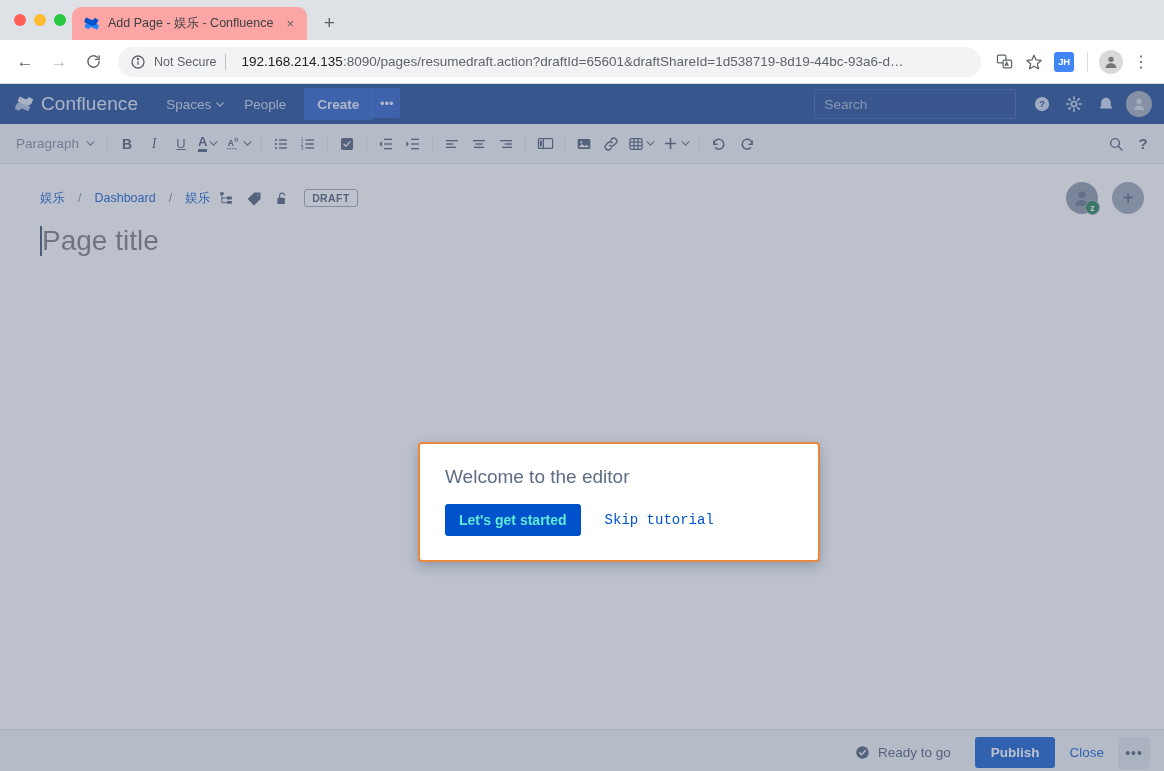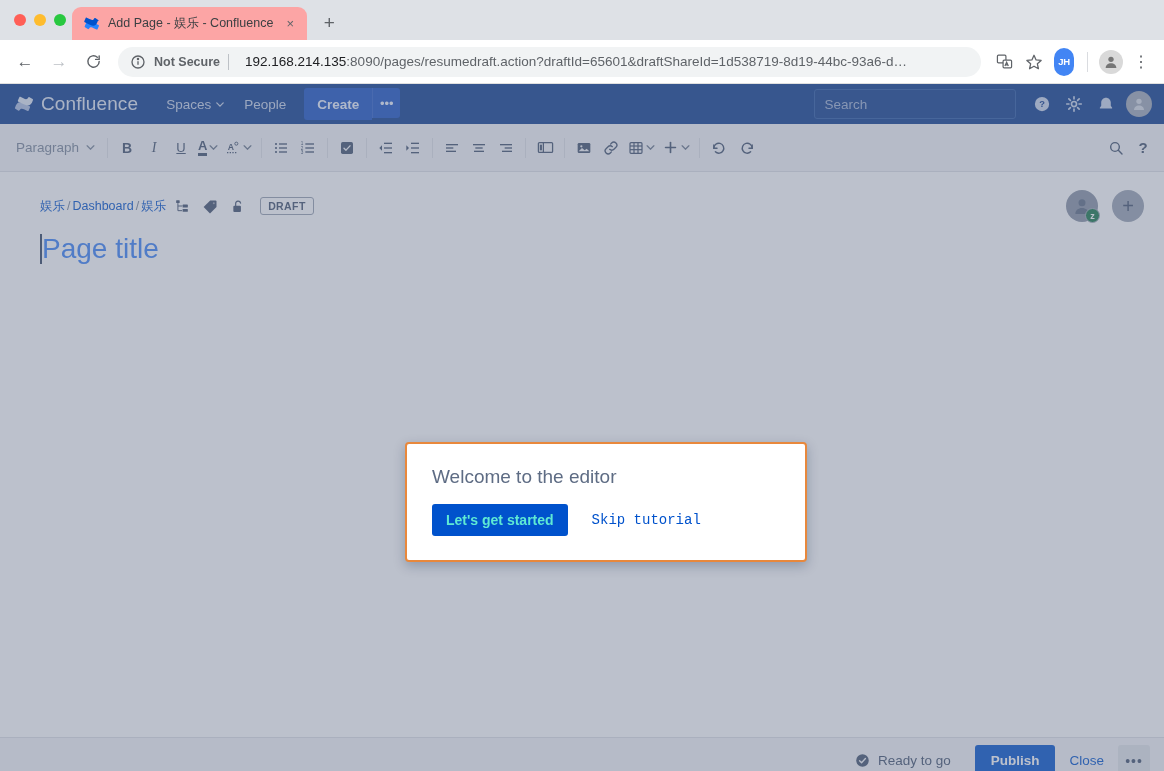--- a/index.html
+++ b/index.html
@@ -55,31 +55,31 @@
     width: 30px; height: 30px; display: flex; align-items: center;
     justify-content: center; border-radius: 50%; color: #5f6368; font-size: 17px;
   }
   .nav-btn.dim { color: #bdc1c6; }
   .omnibox {
     flex: 1; height: 30px; background: #F1F3F4; border-radius: 16px;
     display: flex; align-items: center; padding: 0 10px 0 12px;
     margin: 0 6px; gap: 8px; overflow: hidden;
   }
   .omni-info { width: 16px; height: 16px; flex: none; color: #5f6368; }
-  .omni-notsecure { font-size: 12.5px; color: #5f6368; white-space: nowrap; font-weight: bold; }
+  .omni-notsecure { font-size: 12.5px; color: #5f6368; white-space: nowrap; }
   .omni-sep { width: 1px; height: 16px; background: #bdc1c6; flex: none; }
   .omni-url { font-size: 13.5px; color: #5f6368; white-space: nowrap; overflow: hidden;
               text-overflow: ellipsis; flex: 1; }
   .omni-url b { color: #202124; font-weight: 400; margin-left: 8px; }
   .tb-icon { width: 26px; height: 26px; display: flex; align-items: center;
              justify-content: center; color: #5f6368; flex: none; }
   .ext-badge {
-    width: 20px; height: 28px; background: #4285F4; color: #fff;
+    width: 20px; height: 20px; background: #4285F4; color: #fff;
     font-size: 9.5px; font-weight: bold; display: flex; align-items: center;
-    justify-content: center; border-radius: 10px; letter-spacing: -0.3px;
+    justify-content: center; border-radius: 3px; letter-spacing: -0.3px;
   }
   .tb-divider { width: 1px; height: 20px; background: #dadce0; margin: 0 6px; }
   .profile-av {
     width: 24px; height: 24px; border-radius: 50%; background: #d9d9d9;
     display: flex; align-items: center; justify-content: center; color: #777;
   }
 
   
   .viewport { position: relative; width: 1164px; height: 687px; background: #F4F5F7; }
 
@@ -119,37 +119,37 @@
     width: 32px; height: 32px; display: flex; align-items: center;
     justify-content: center; color: #C8D5EC;
   }
   .cf-avatar-top {
     width: 26px; height: 26px; border-radius: 50%; background: #9EA8B8;
     display: flex; align-items: center; justify-content: center; margin-left: 4px;
   }
 
   
   .ed-toolbar {
-    height: 48px; background: #F4F5F7; border-bottom: 1px solid #DFE1E6;
+    height: 40px; background: #F4F5F7; border-bottom: 1px solid #DFE1E6;
     display: flex; align-items: center; padding: 0 8px; gap: 1px;
   }
   .tool {
     height: 26px; min-width: 26px; display: flex; align-items: center;
     justify-content: center; color: #42526E; border-radius: 3px; padding: 0 3px;
   }
   .tool.para { padding: 0 6px 0 8px; gap: 7px; font-size: 13.5px; color: #7A869A; }
   .tool.withcaret { gap: 2px; }
   .tool-sep { width: 1px; height: 20px; background: #DFE1E6; margin: 0 5px; }
 
   
   .content { position: relative; background: #fff; height: 565px; }
   .crumbrow {
     display: flex; align-items: center; padding: 18px 20px 0 40px; gap: 0;
   }
-  .crumbs { display: flex; align-items: center; font-size: 12.5px; gap: 2px; }
+  .crumbs { display: flex; align-items: center; font-size: 12.5px; gap: 13px; }
   .crumb-link { color: #0052CC; }
   .crumb-sep { color: #7A869A; }
   .crumb-icon {
     width: 24px; height: 24px; display: flex; align-items: center;
     justify-content: center; color: #42526E; margin-left: 4px;
   }
   .draft-badge {
     margin-left: 10px; border: 1px solid #97A0AF; border-radius: 3px;
     font-size: 10.5px; font-weight: bold; letter-spacing: 0.4px;
     color: #42526E; padding: 2px 7px;
@@ -166,32 +166,32 @@
     border: 1.5px solid #A5ACBA; font-weight: bold;
   }
   .add-collab {
     width: 32px; height: 32px; border-radius: 50%; background: #9AA3B2;
     display: flex; align-items: center; justify-content: center;
     color: #42526E; font-size: 20px; margin-left: 14px;
   }
   .title-row { padding: 10px 40px 0 40px; display: flex; align-items: center; }
   .title-caret { width: 2px; height: 30px; background: #344563; }
   .page-title {
-    font-size: 28px; color: #3b82f6; font-weight: normal; line-height: 34px;
+    font-size: 28px; color: #737373; font-weight: normal; line-height: 34px;
   }
 
   
   .dim-overlay {
     position: absolute; left: 0; top: 0; width: 1164px; height: 687px;
     background: rgba(106,118,143,0.45); z-index: 40;
   }
 
   
   .modal {
-    position: absolute; left: 405px; top: 358px; width: 402px;
+    position: absolute; left: 418px; top: 358px; width: 402px;
     background: #fff; border: 2px solid #E8883C; border-radius: 4px;
     z-index: 50; padding: 22px 25px 24px 25px;
     box-shadow: 0 4px 12px rgba(9,30,66,0.25);
   }
   .modal-title { font-size: 19px; color: #5E6C84; font-weight: normal; margin-bottom: 16px; }
   .modal-body { font-size: 14px; color: #172B4D; line-height: 20px; margin-bottom: 22px; }
   .modal-actions { display: flex; align-items: center; gap: 14px; }
   .btn-primary {
     background: #0052CC; color: #5eead4; font-size: 14px; font-weight: bold;
     border: none; border-radius: 3px; padding: 8px 14px; font-family: inherit;

